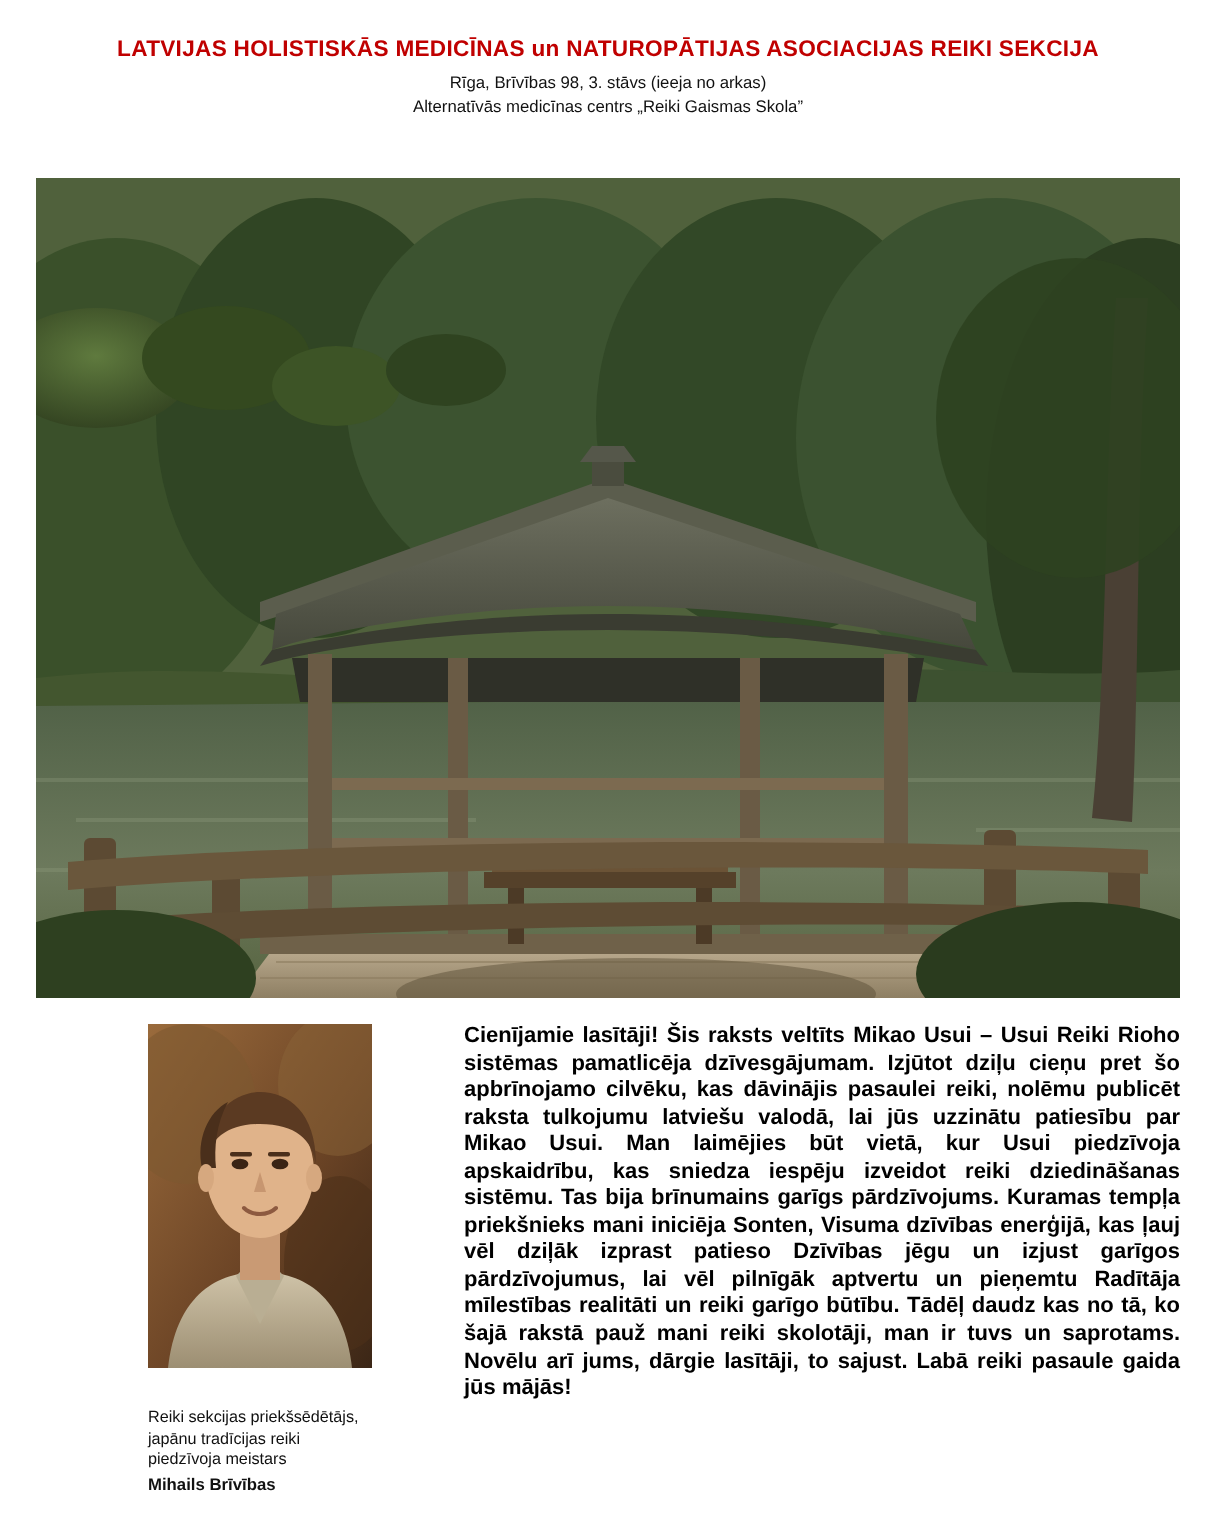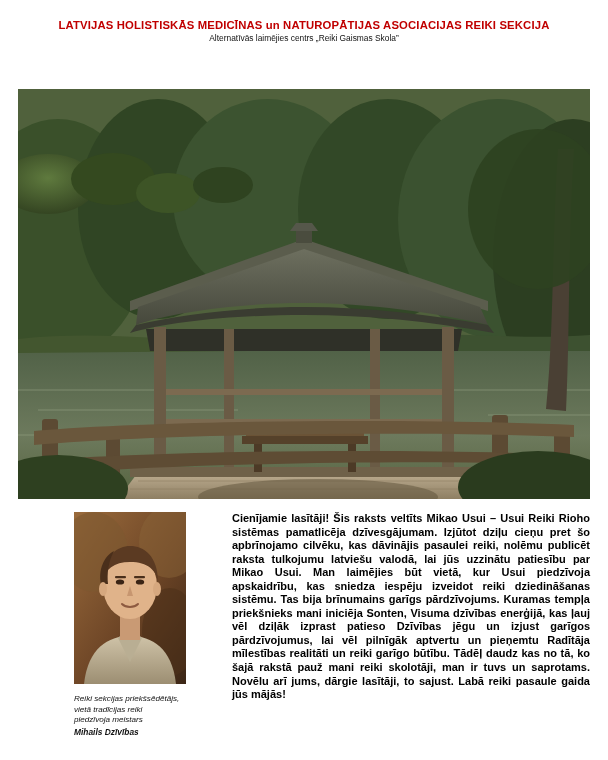--- a/index.html
+++ b/index.html
@@ -72,25 +72,24 @@
     width: 112px;
   }
   .portrait {
     width: 112px;
     height: 172px;
     overflow: hidden;
     background: #6b4a34;
   }
   .portrait svg { display:block; }
   .caption {
-    margin-top: 10px;
+    margin-top: 20px;
     font-size: 8.1px;
     line-height: 10.6px;
     color: #111;
-    font-style: italic;
   }
   .caption-name {
     font-weight: bold;
     font-size: 8.4px;
     line-height: 11px;
     margin-top: 1px;
   }
   .article {
     position: absolute;
     left: 214px;
@@ -105,21 +104,22 @@
     hyphens: manual;
   }
 </style>
 </head>
 <body>
 
 <div class="page">
 
   <div class="header">
     <div class="header-title" style="color: rgb(192, 0, 0);">LATVIJAS HOLISTISKĀS MEDICĪNAS un NATUROPĀTIJAS ASOCIACIJAS REIKI SEKCIJA</div>
-    <div class="header-sub2">Alternatīvās laimējies centrs „Reiki Gaismas Skola”</div>
+    <div class="header-sub1">Rīga, Brīvības 98, 3. stāvs (ieeja no arkas)</div>
+    <div class="header-sub2">Alternatīvās medicīnas centrs „Reiki Gaismas Skola”</div>
   </div>
 
   <div class="hero">
     <svg width="572" height="410" viewBox="0 0 572 410" xmlns="http://www.w3.org/2000/svg">
       <defs>
         <linearGradient id="sky" x1="0" y1="0" x2="0" y2="1">
           <stop offset="0%" stop-color="#8c9c74"></stop>
           <stop offset="100%" stop-color="#5e7044"></stop>
         </linearGradient>
         <linearGradient id="water" x1="0" y1="0" x2="0" y2="1">
@@ -268,22 +268,22 @@
 
           <path d="M56,74 L53,84 L59,84 Z" fill="#c79670"></path>
           <path d="M48,92 C52,96 60,96 64,92" stroke="#8d5a40" stroke-width="2" fill="none" stroke-linecap="round"></path>
 
           <ellipse cx="29" cy="77" rx="4" ry="7" fill="#d6a87f"></ellipse>
           <ellipse cx="83" cy="77" rx="4" ry="7" fill="#d6a87f"></ellipse>
         </svg>
       </div>
       <div class="caption">
         <div>Reiki sekcijas priekšsēdētājs,</div>
-        <div>vietā tradīcijas reiki</div>
+        <div>japānu tradīcijas reiki</div>
         <div>piedzīvoja meistars</div>
-        <div class="caption-name">Mihails Dzīvības</div>
+        <div class="caption-name">Mihails Brīvības</div>
       </div>
     </div>
 
     <div class="article">Cienījamie lasītāji! Šis raksts veltīts Mikao Usui – Usui Reiki Rioho sistēmas pamatlicēja dzīvesgājumam. Izjūtot dziļu cieņu pret šo apbrīnojamo cilvēku, kas dāvinājis pasaulei reiki, nolēmu publicēt raksta tulkojumu latviešu valodā, lai jūs uzzinātu patiesību par Mikao Usui. Man laimējies būt vietā, kur Usui piedzīvoja apskaidrību, kas sniedza iespēju izveidot reiki dziedināšanas sistēmu. Tas bija brīnumains garīgs pārdzīvojums. Kuramas tempļa priekšnieks mani iniciēja Sonten, Visuma dzīvības enerģijā, kas ļauj vēl dziļāk izprast patieso Dzīvības jēgu un izjust garīgos pārdzīvojumus, lai vēl pilnīgāk aptvertu un pieņemtu Radītāja mīlestības realitāti un reiki garīgo būtību. Tādēļ daudz kas no tā, ko šajā rakstā pauž mani reiki skolotāji, man ir tuvs un saprotams. Novēlu arī jums, dārgie lasītāji, to sajust. Labā reiki pasaule gaida jūs mājās!</div>
 
   </div>
 </div>
 
 </body></html>

